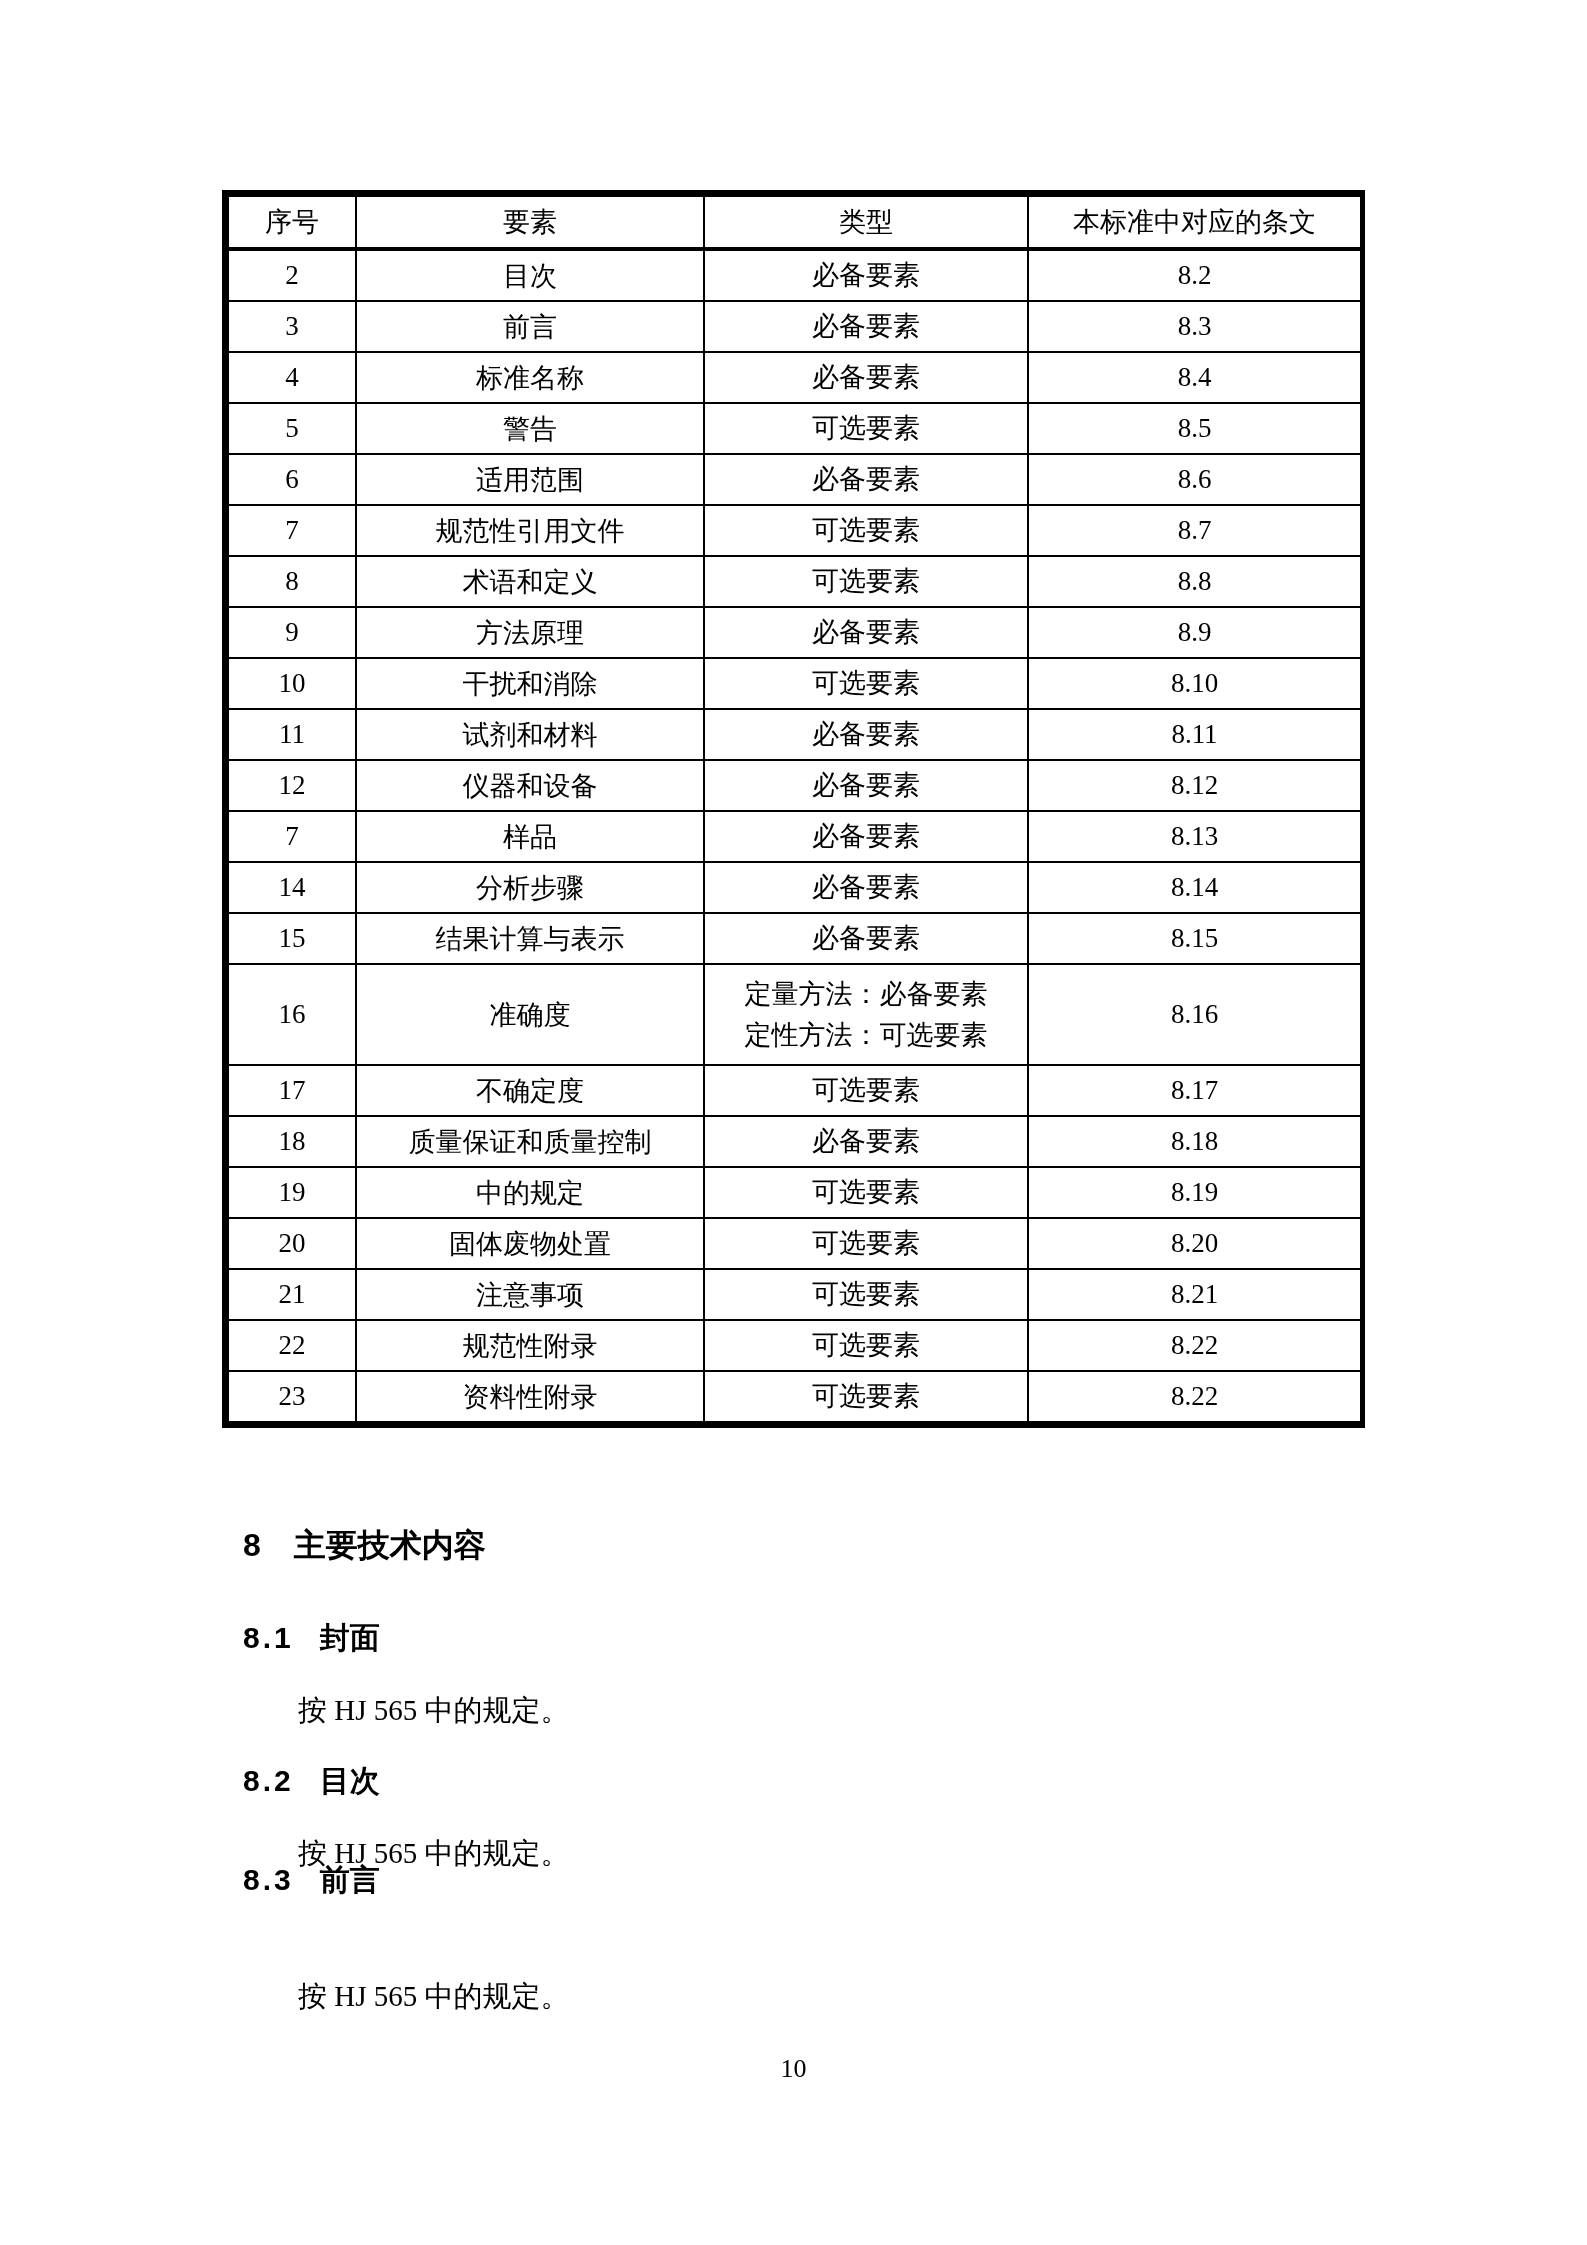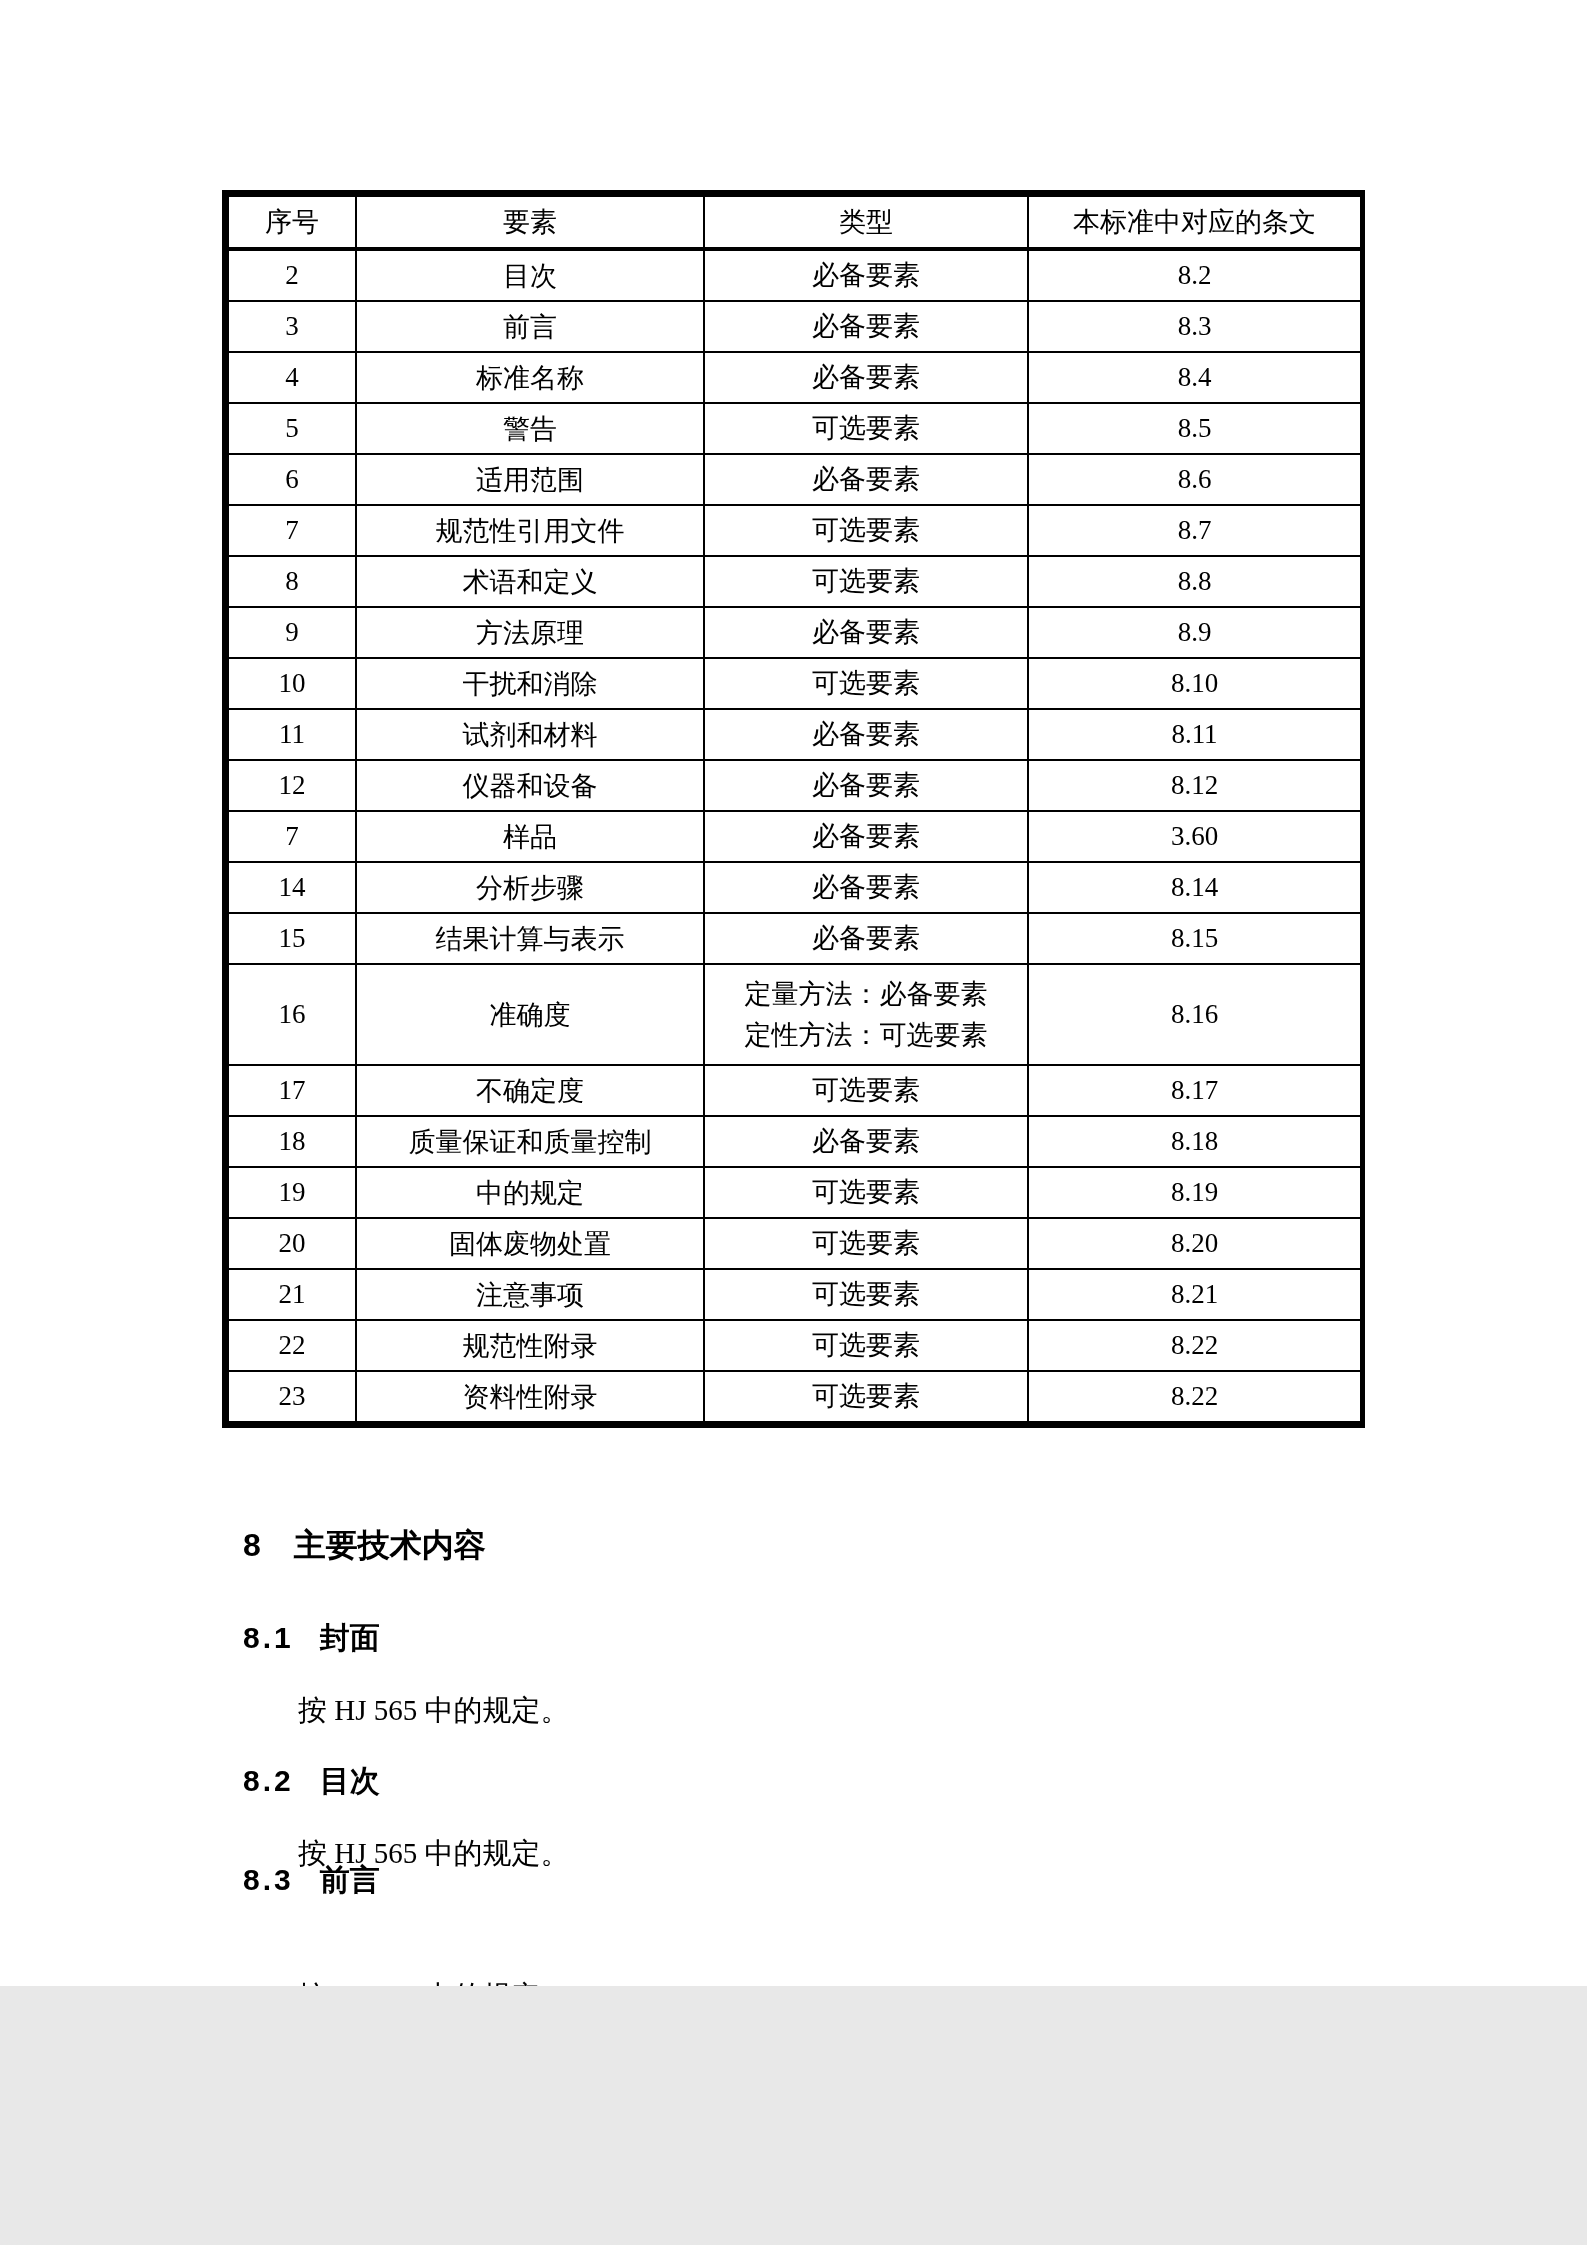--- a/index.html
+++ b/index.html
@@ -1,18 +1,18 @@
 <!DOCTYPE html>
 <html><head>
 <meta charset="utf-8">
 <style>
   html,body { margin:0; padding:0; background:#e8e8e8; }
   .page {
     position:relative;
-    width:1587px; height:1986px;
+    width:1587px; height:2245px;
     margin:0 auto;
     background:#ffffff;
     color:#000000;
     font-family:"Liberation Serif","DejaVu Serif",serif;
     overflow:hidden;
   }
 
   
   .table-wrap {
     position:absolute;
@@ -186,21 +186,21 @@
               <div class="type-line">必备要素</div>
             </td>
             <td>8.12</td>
           </tr>
           <tr>
             <td>7</td>
             <td>样品</td>
             <td>
               <div class="type-line">必备要素</div>
             </td>
-            <td>3.60</td>
+            <td>8.13</td>
           </tr>
           <tr>
             <td>14</td>
             <td>分析步骤</td>
             <td>
               <div class="type-line">必备要素</div>
             </td>
             <td>8.14</td>
           </tr>
           <tr>

